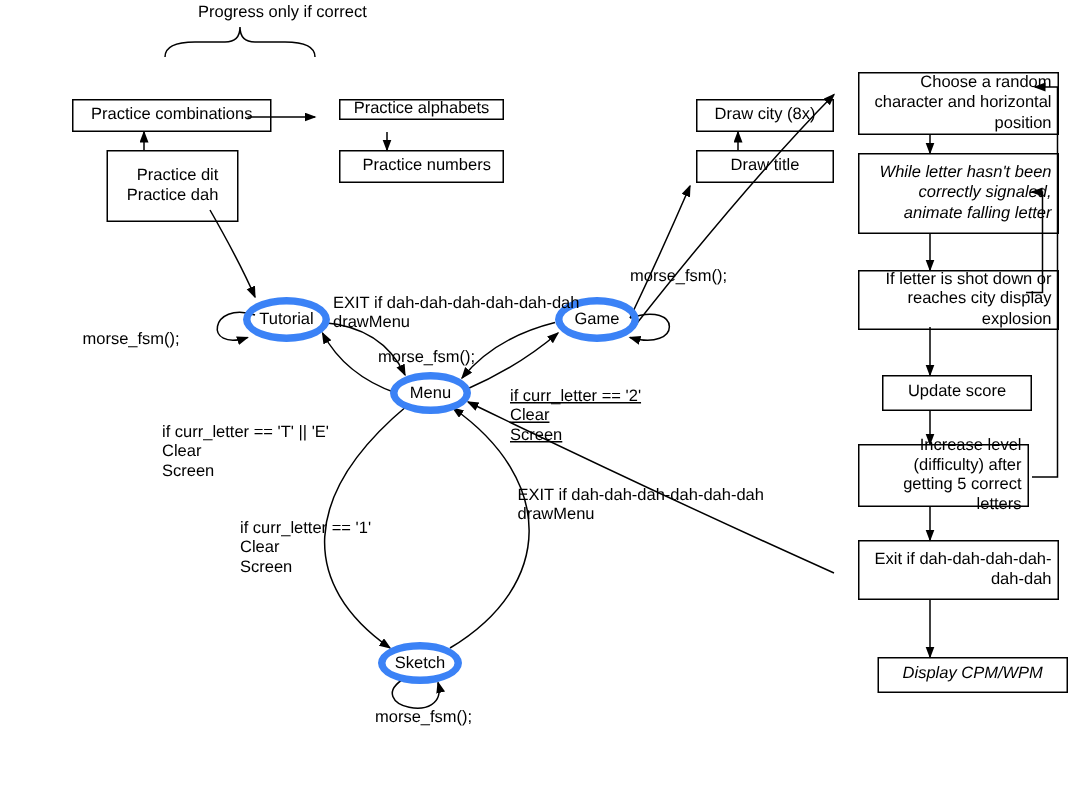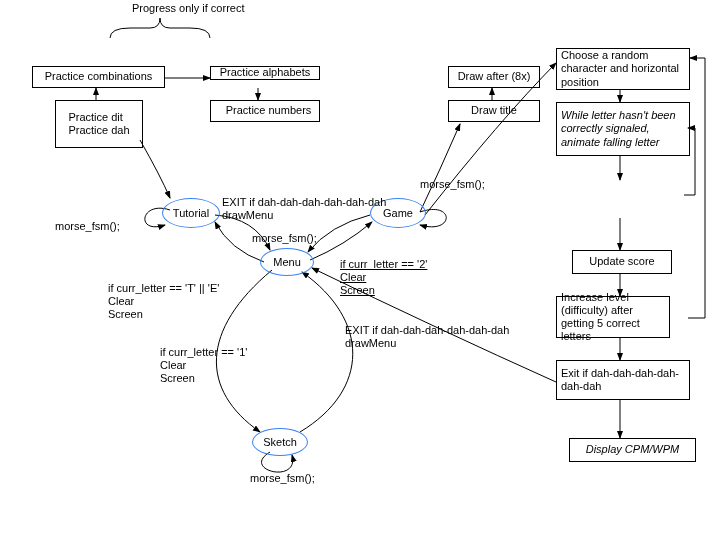--- a/index.html
+++ b/index.html
@@ -1,18 +1,18 @@
 <!DOCTYPE html>
 <html><head>
 <meta charset="utf-8">
 <style>
   html,body{margin:0;padding:0;background:#fff;font-family:Arial,Helvetica,sans-serif;font-size:11px;color:#000;}
   #stage{position:relative;width:720px;height:540px;}
-  .box{position:absolute;border:1px solid #000;text-align:left;display:flex;align-items:center;justify-content:center;padding:2px 4px;box-sizing:border-box;line-height:1.2;}
-  .ell{position:absolute;border:1px solid #3b82f6;border-radius:50%;text-align:center;display:flex;align-items:center;justify-content:center;box-sizing:border-box;}
+  .box{position:absolute;border:1px solid #000;text-align:right;display:flex;align-items:center;justify-content:center;padding:2px 4px;box-sizing:border-box;line-height:1.2;margin-left:16px;}
+  .ell{position:absolute;border:5px solid #3b82f6;border-radius:50%;text-align:center;display:flex;align-items:center;justify-content:center;box-sizing:border-box;}
   .lbl{position:absolute;line-height:1.2;white-space:pre;}
   svg{position:absolute;top:0;left:0;}
 </style>
 </head>
 <body>
 
 <div id="stage">
 
 <svg width="720" height="540">
   <defs>
@@ -88,23 +88,24 @@
 <div class="lbl" style="left:108px;top:258px;margin-top:24px;">if curr_letter == 'T' || 'E'
 Clear
 Screen</div>
 <div class="lbl" style="left:340px;top:258px;text-decoration:underline;">if curr_letter == '2'
 Clear
 Screen</div>
 <div class="lbl" style="left:160px;top:346px;">if curr_letter == '1'
 Clear
 Screen</div>
 
-<div class="box" style="left:448px;top:66px;width:92px;height:22px;">Draw after (8x)</div>
+<div class="box" style="left:448px;top:66px;width:92px;height:22px;">Draw city (8x)</div>
 <div class="box" style="left:448px;top:100px;width:92px;height:22px;">Draw title</div>
 
 <div class="box" style="left:556px;top:48px;width:134px;height:42px;">Choose a random character and horizontal position</div>
 <div class="box" style="left:556px;top:102px;width:134px;height:54px;font-style:italic;">While letter hasn't been correctly signaled, animate falling letter</div>
+<div class="box" style="left:556px;top:180px;width:134px;height:40px;">If letter is shot down or reaches city display explosion</div>
 <div class="box" style="left:572px;top:250px;width:100px;height:24px;">Update score</div>
 <div class="box" style="left:556px;top:296px;width:114px;height:42px;">Increase level (difficulty) after getting 5 correct letters</div>
 <div class="box" style="left:556px;top:360px;width:134px;height:40px;">Exit if dah-dah-dah-dah-dah-dah</div>
 <div class="box" style="left:569px;top:438px;width:127px;height:24px;font-style:italic;">Display CPM/WPM</div>
 
 </div>
 
 </body></html>

